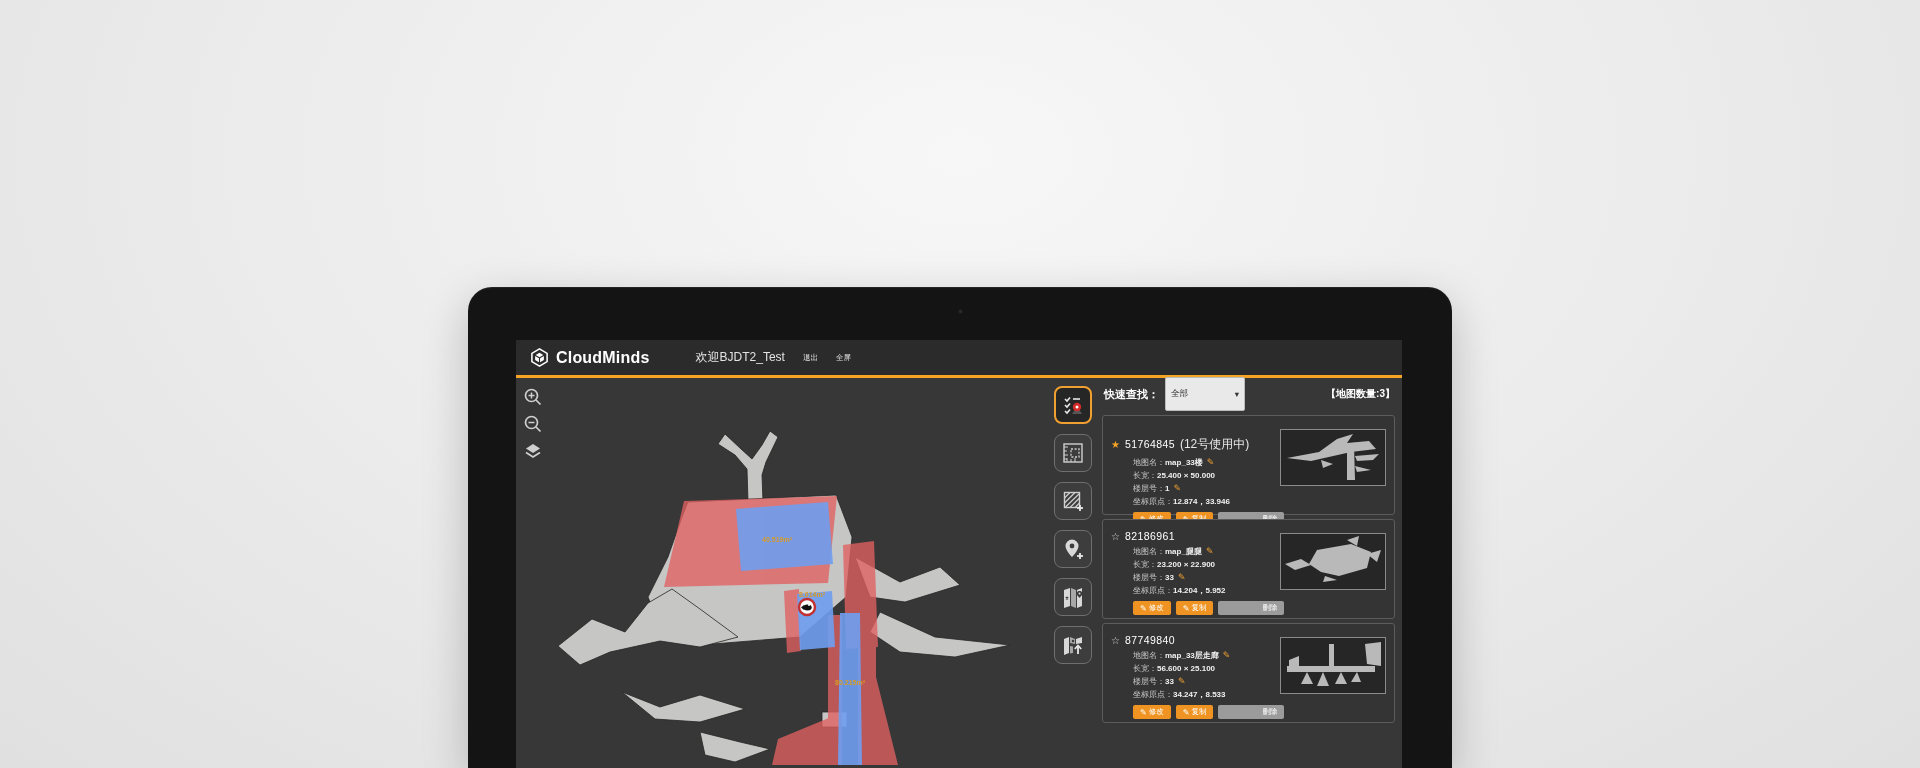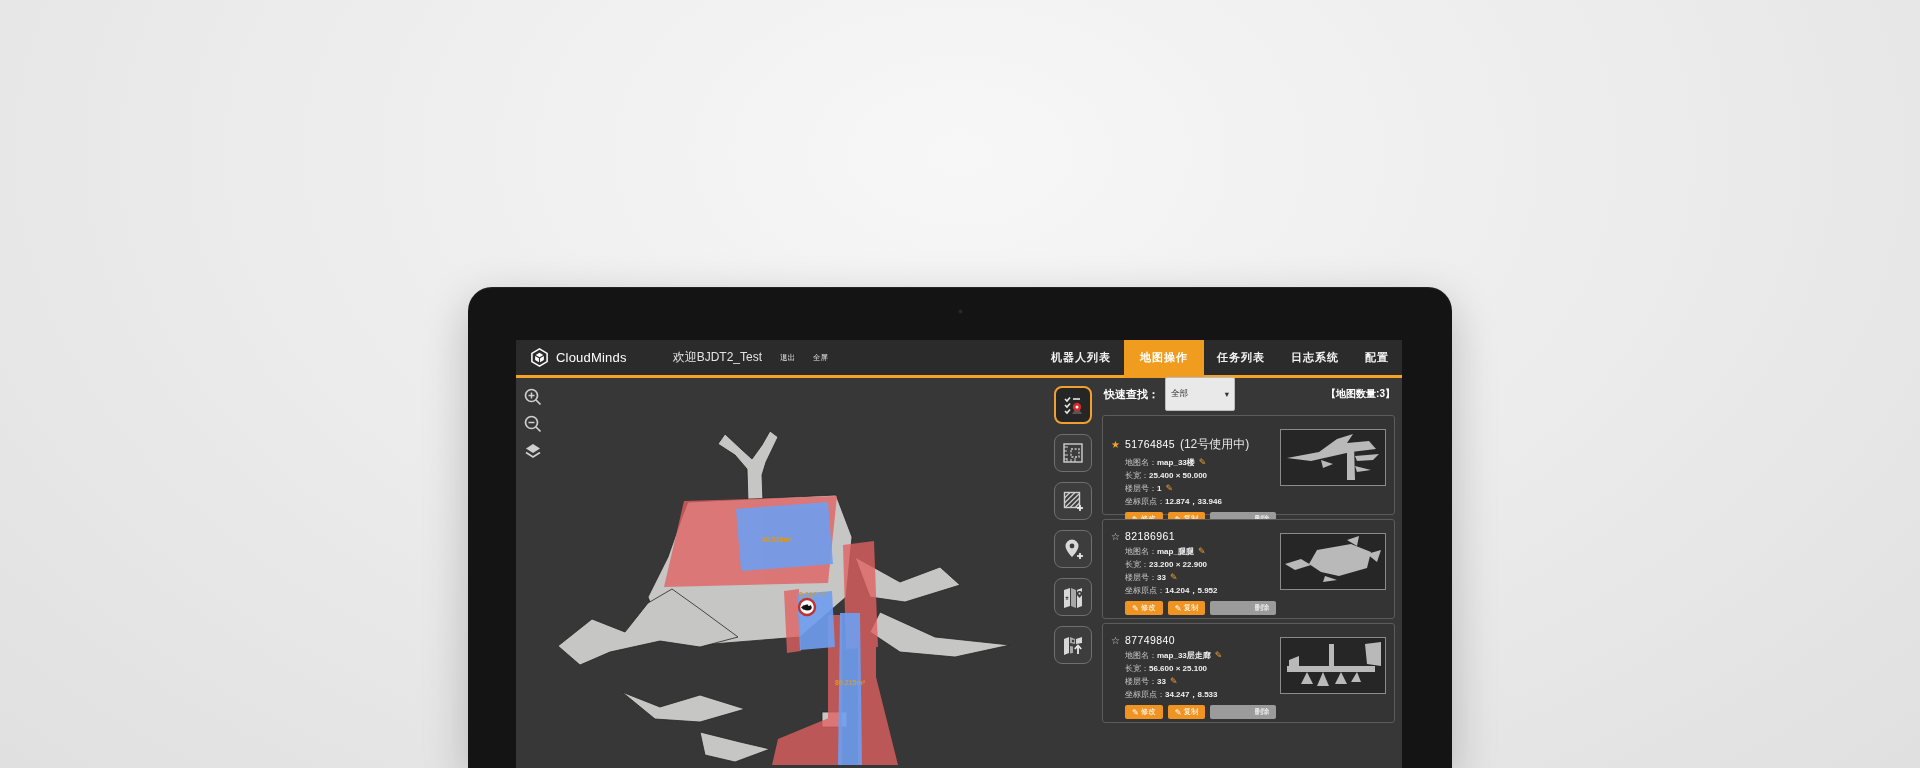--- a/index.html
+++ b/index.html
@@ -13,21 +13,21 @@
     box-shadow:0 14px 46px rgba(0,0,0,.22), inset 0 1px 1px rgba(255,255,255,.08); }
   .webcam { position:absolute; left:50%; top:22px; width:5px; height:5px; margin-left:-2px;
     border-radius:50%; background:#2e2e2e; box-shadow:inset 0 0 2px #000; }
   .screen { position:absolute; left:48px; top:53px; width:886px; height:428px;
     background:#373737; overflow:hidden; }
 
   
   .navbar { position:relative; height:38px; background:#2b2b2b;
     border-bottom:3px solid #f5a425; display:flex; align-items:center; color:#fff; }
   .brand { display:flex; align-items:center; gap:7px; margin-left:14px; }
-  .brand-name { font-size:13px; font-weight:normal; letter-spacing:.2px; }
+  .brand-name { font-size:16px; font-weight:bold; letter-spacing:.2px; }
   .welcome { margin-left:46px; font-size:12px; color:#e3e3e3; }
   .navlink { margin-left:18px; font-size:7.5px; color:#e3e3e3; cursor:pointer; }
   .menu { margin-left:auto; display:flex; align-items:stretch; height:41px; }
   .menu-item { display:flex; align-items:center; padding:0 13px; font-size:11px;
     font-weight:bold; color:#f2f2f2; letter-spacing:1px; cursor:pointer; }
   .menu-item.active { background:#f09c1e; color:#fff; padding:0 16px; }
 
   
   .content { position:relative; width:886px; height:387px; }
   .map-canvas { position:absolute; left:0; top:0; width:570px; height:387px; }
@@ -41,35 +41,35 @@
   .toolbar { position:absolute; left:538px; top:8px; display:flex; flex-direction:column; gap:10px; }
   .tool-btn { width:38px; height:38px; background:#3d3d3d; border:1.5px solid #6f6f6f;
     border-radius:8px; display:flex; align-items:center; justify-content:center; cursor:pointer; }
   .tool-btn.active { background:#262626; border:2px solid #f0a030; }
 
   
   .panel { position:absolute; left:582px; top:0; width:304px; height:387px; }
   .quickfind { position:absolute; top:6px; left:6px; right:7px; height:20px;
     display:flex; align-items:center; }
   .qf-label { font-size:11px; font-weight:bold; color:#fff; }
-  .qf-select { margin-left:6px; width:70px; height:17px; background:#e9e9e9; border:1px solid #bbb;
+  .qf-select { margin-left:6px; width:80px; height:17px; background:#e9e9e9; border:1px solid #bbb;
     border-radius:2px; display:flex; align-items:center; padding:16px 5px; cursor:pointer; }
   .qf-select span { font-size:8.5px; color:#333; }
   .qf-caret { margin-left:auto; font-size:7px; color:#777; }
   .map-count { margin-left:auto; font-size:10px; font-weight:bold; color:#fff; }
 
   .cards { position:absolute; top:37px; left:4px; width:293px; }
   .card { position:relative; width:293px; height:100px; background:#343434;
     border:1px solid #5c5c5c; border-radius:3px; margin-bottom:4px; padding:6px 8px; }
   .card-head { display:flex; align-items:baseline; gap:5px; }
   .star { font-size:10px; color:#f5a425; cursor:pointer; }
   .star.hollow { color:#d8d8d8; }
   .card-id { font-size:10.5px; font-weight:normal; color:#fff; letter-spacing:.4px; }
   .card-status { font-size:12px; color:#e8e8e8;margin-top:14px; }
-  .fields { margin-top:3px; margin-left:14px; }
+  .fields { margin-top:3px; margin-left:22px; }
   .field { height:13px; display:flex; align-items:center; }
   .flabel { font-size:8px; color:#c9c9c9; }
   .fval { font-size:8px; color:#f0f0f0;font-weight:bold; }
   .pencil { font-size:9px; color:#f0a030; margin-left:4px; cursor:pointer; line-height:1; }
   .btn-row { margin-top:4px; display:flex; gap:5px; }
   .btn { border:none; border-radius:2px; height:14px; padding:0 7px; font-size:7.5px;
     color:#fff; display:flex; align-items:center; gap:2px; cursor:pointer;
     font-family:"Liberation Sans", sans-serif; }
   .btn.orange { background:#ef9422; }
   .btn.gray { background:#9b9b9b;padding-left:44px; }
@@ -92,27 +92,20 @@
           <polygon points="10,1 18,5.6 18,14.4 10,19 2,14.4 2,5.6" fill="none" stroke="#fff" stroke-width="1.6"></polygon>
           <polygon points="10,5 14,7.4 10,9.8 6,7.4" fill="#fff"></polygon>
           <polygon points="5.4,8.3 9.4,10.7 9.4,15 5.4,12.6" fill="#fff"></polygon>
           <polygon points="14.6,8.3 10.6,10.7 10.6,15 14.6,12.6" fill="#fff"></polygon>
         </svg>
         <span class="brand-name">CloudMinds</span>
       </div>
       <span class="welcome">欢迎BJDT2_Test</span>
       <span class="navlink">退出</span>
       <span class="navlink">全屏</span>
-      <div class="menu">
-        <div class="menu-item">机器人列表</div>
-        <div class="menu-item active">地图操作</div>
-        <div class="menu-item">任务列表</div>
-        <div class="menu-item">日志系统</div>
-        <div class="menu-item">配置</div>
-      </div>
     </div>
 
     <div class="content">
 
       <div class="map-controls">
         <svg class="mc-btn" viewBox="0 0 20 20">
           <circle cx="8.5" cy="8.5" r="6" fill="none" stroke="currentColor" stroke-width="1.7"></circle>
           <line x1="13" y1="13" x2="17.5" y2="17.5" stroke="currentColor" stroke-width="1.7"></line>
           <line x1="5.5" y1="8.5" x2="11.5" y2="8.5" stroke="currentColor" stroke-width="1.5"></line>
           <line x1="8.5" y1="5.5" x2="8.5" y2="11.5" stroke="currentColor" stroke-width="1.5"></line>

